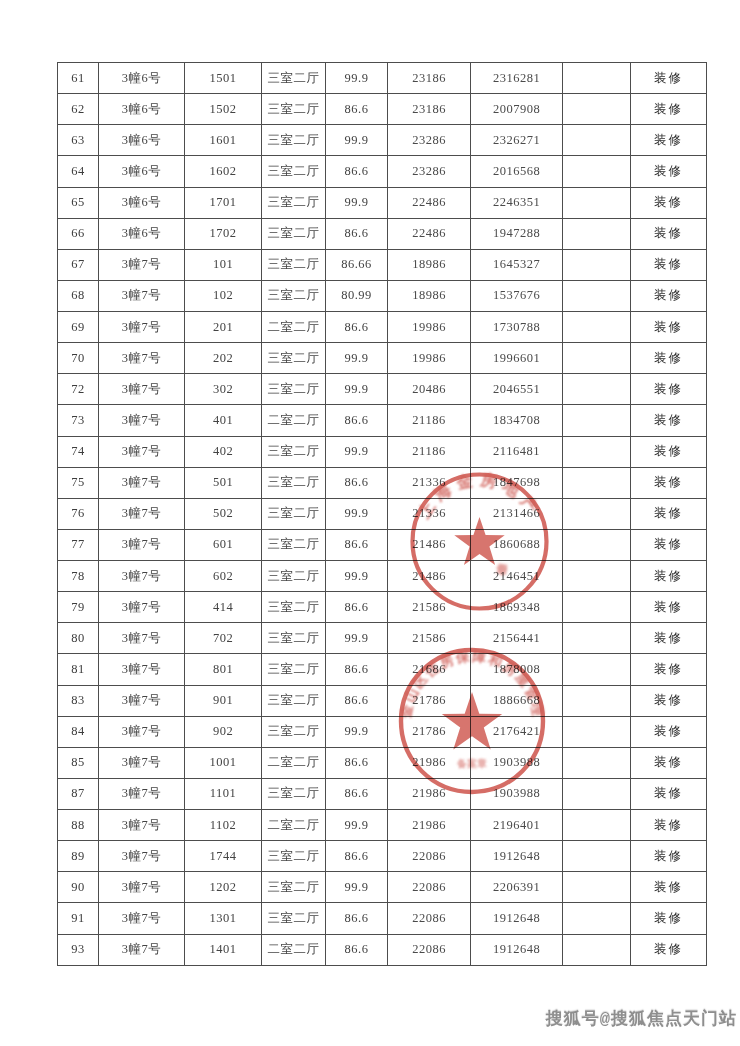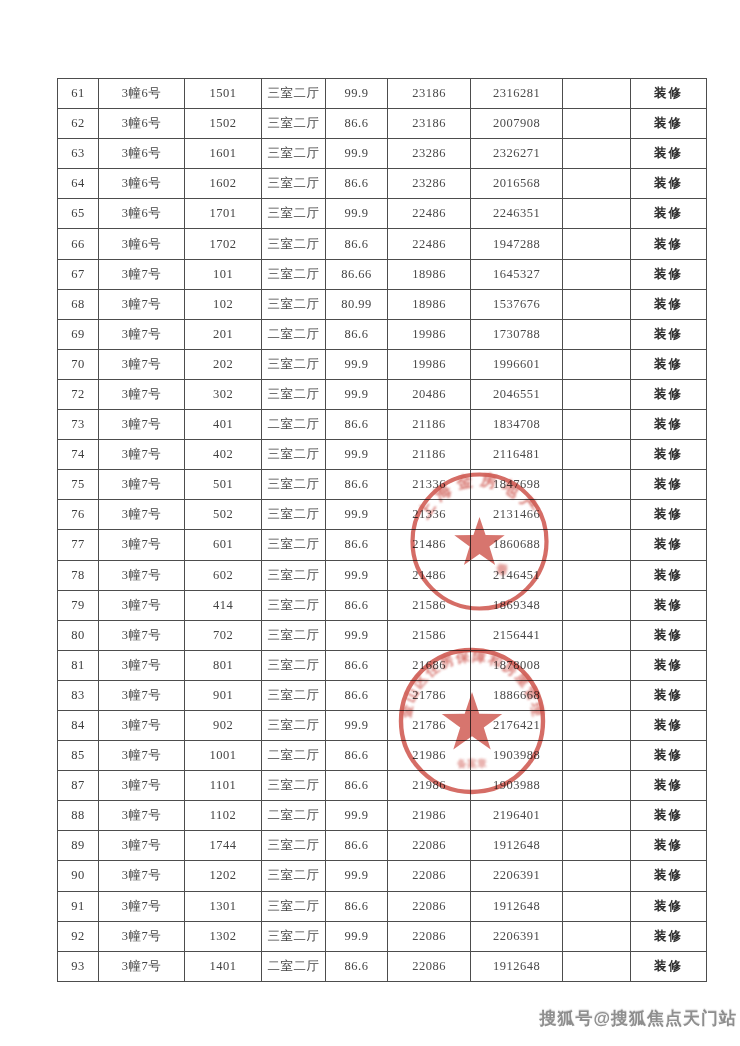--- a/index.html
+++ b/index.html
@@ -13,35 +13,34 @@
   .page{position:absolute;inset:0;background:#fff;}
 
   
   .price-table{
     position:absolute;
     left:57px;top:62px;
     width:649px;height:904px;
     border-collapse:collapse;
     table-layout:fixed;
     filter:blur(0.3px);
-    margin-top:16px;
   }
   .price-table td{
     border:1px solid #4d4d4d;
     text-align:center;
     vertical-align:middle;
     font-size:12.5px;
     color:#434343;
     padding:0;
     letter-spacing:0.5px;
     white-space:nowrap;
     overflow:hidden;
   }
   .price-table td:nth-child(1){color:#3c3c3c;}
-  .price-table td:nth-child(9){color:#2e2e2e;font-weight:700;letter-spacing:2px;}
+  .price-table td:nth-child(9){color:#2e2e2e;font-weight:400;letter-spacing:2px;}
   .price-table td:nth-child(6),
   .price-table td:nth-child(7){color:#4a4a4a;}
 
   
   .stamp{
     position:absolute;
     pointer-events:none;
     mix-blend-mode:multiply;
     opacity:0.82;
     filter:blur(0.7px);
@@ -52,21 +51,21 @@
     font-weight:bold;
   }
   .stamp .arc-text{filter:blur(0.9px);opacity:0.85;}
   .stamp .inner-text{filter:blur(1.2px);opacity:0.6;}
 
   
   .watermark{
     position:absolute;
     top:1007px;
     right:3px;
-    font-family:Liberation Sans, sans-serif;
+    font-family:Liberation Mono, monospace;
     font-weight:bold;
     font-size:17px;
     color:#8e8e8e;
     letter-spacing:1px;
     text-shadow:0 1px 0 rgba(255,255,255,0.9), 0 -1px 1px rgba(130,130,130,0.35);
     filter:blur(0.3px);
   }
 </style>
 </head>
 <body>
@@ -388,31 +387,20 @@
           <td>3幢7号</td>
           <td>1301</td>
           <td>三室二厅</td>
           <td>86.6</td>
           <td>22086</td>
           <td>1912648</td>
           <td></td>
           <td>装修</td>
         </tr>
         <tr>
-          <td>92</td>
-          <td>3幢7号</td>
-          <td>1302</td>
-          <td>三室二厅</td>
-          <td>99.9</td>
-          <td>22086</td>
-          <td>2206391</td>
-          <td></td>
-          <td>装修</td>
-        </tr>
-        <tr>
           <td>93</td>
           <td>3幢7号</td>
           <td>1401</td>
           <td>二室二厅</td>
           <td>86.6</td>
           <td>22086</td>
           <td>1912648</td>
           <td></td>
           <td>装修</td>
         </tr>

